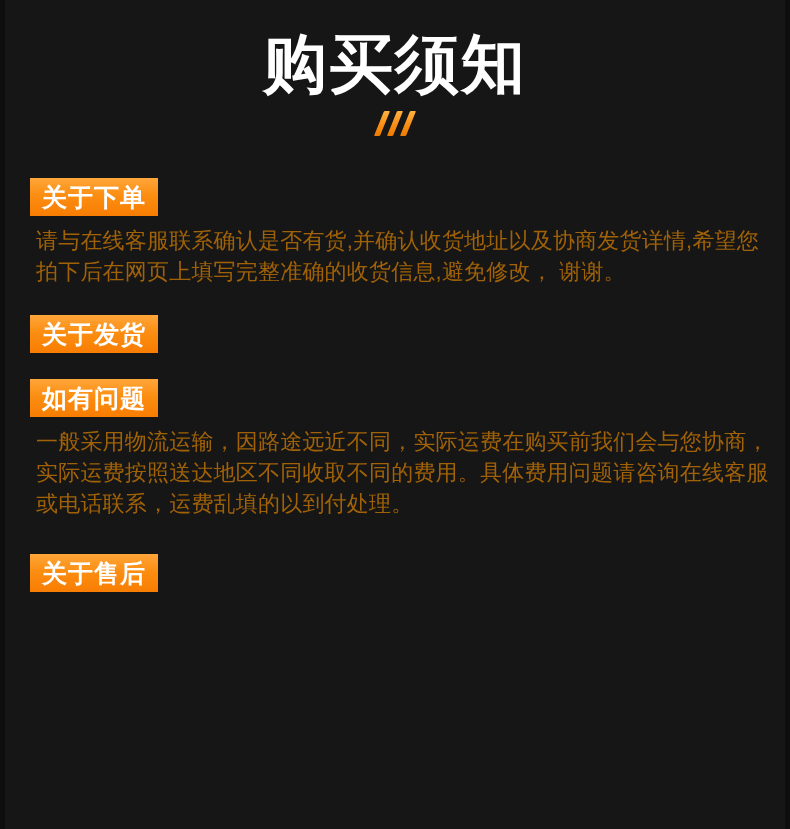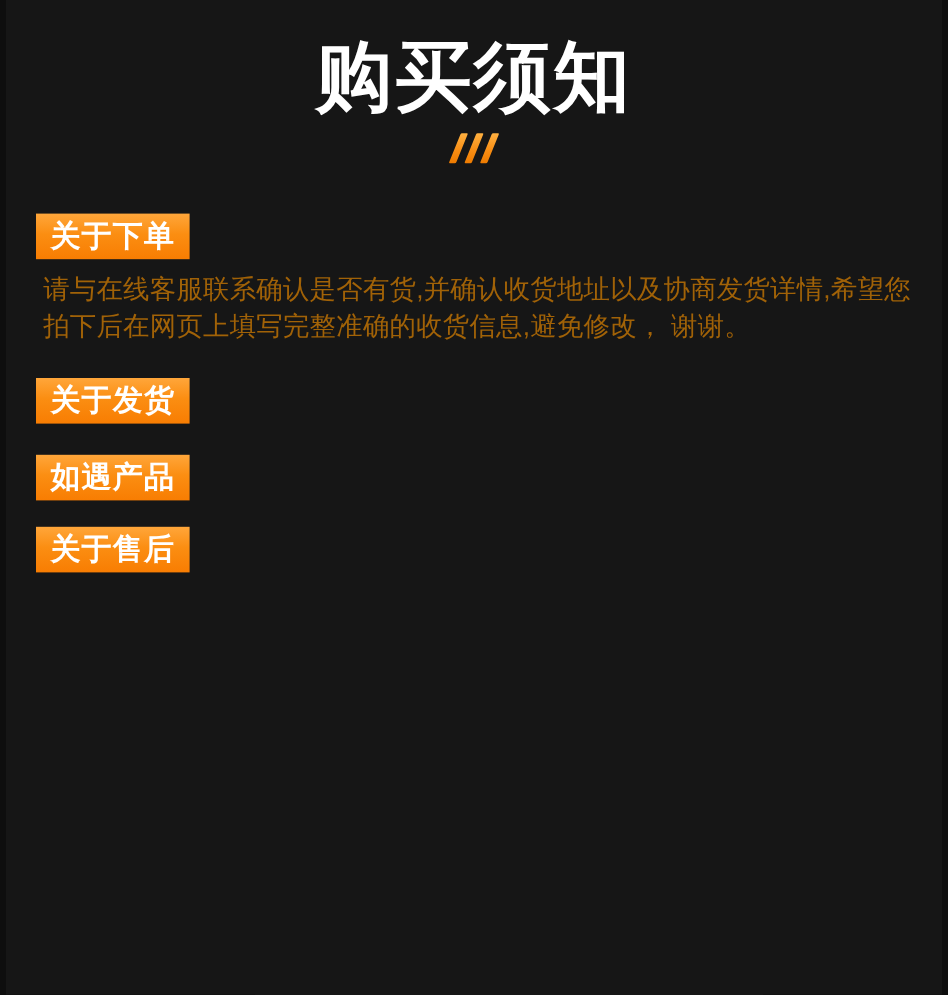--- a/index.html
+++ b/index.html
@@ -35,21 +35,21 @@
     height: 25px;
     background: linear-gradient(180deg, #ffb141 0%, #f98f15 55%, #ee7b00 100%);
     transform: skewX(-22deg);
     border-radius: 1px;
   }
   .sections { display: block; }
   .section { display: block; }
   .section:nth-of-type(1) { margin-top: 42px; }
   .section:nth-of-type(2) { margin-top: 28px; }
   .section:nth-of-type(3) { margin-top: 26px; }
-  .section:nth-of-type(4) { margin-top: 22px; }
+  .section:nth-of-type(4) { margin-top: 35px; }
   .section-badge {
     display: inline-block;
     background: linear-gradient(180deg, #ffa63a 0%, #fb8e12 45%, #f87d02 100%);
     color: #ffffff;
     font-weight: bold;
     font-size: 25px;
     line-height: 25px;
     padding: 7px 12px 6px 12px;
     letter-spacing: 1px;
   }
@@ -82,21 +82,24 @@
       <span class="section-badge">关于下单</span>
       <div class="section-body">请与在线客服联系确认是否有货,并确认收货地址以及协商发货详情,希望您
 拍下后在网页上填写完整准确的收货信息,避免修改， 谢谢。</div>
     </div>
 
     <div class="section">
       <span class="section-badge">关于发货</span>
     </div>
 
     <div class="section">
-      <span class="section-badge">如遇产品</span>
+      <span class="section-badge">如有问题</span>
+      <div class="section-body">一般采用物流运输，因路途远近不同，实际运费在购买前我们会与您协商，
+实际运费按照送达地区不同收取不同的费用。具体费用问题请咨询在线客服
+或电话联系，运费乱填的以到付处理。</div>
     </div>
 
     <div class="section">
       <span class="section-badge">关于售后</span>
     </div>
 
   </div>
 </div>
 
 </body></html>

